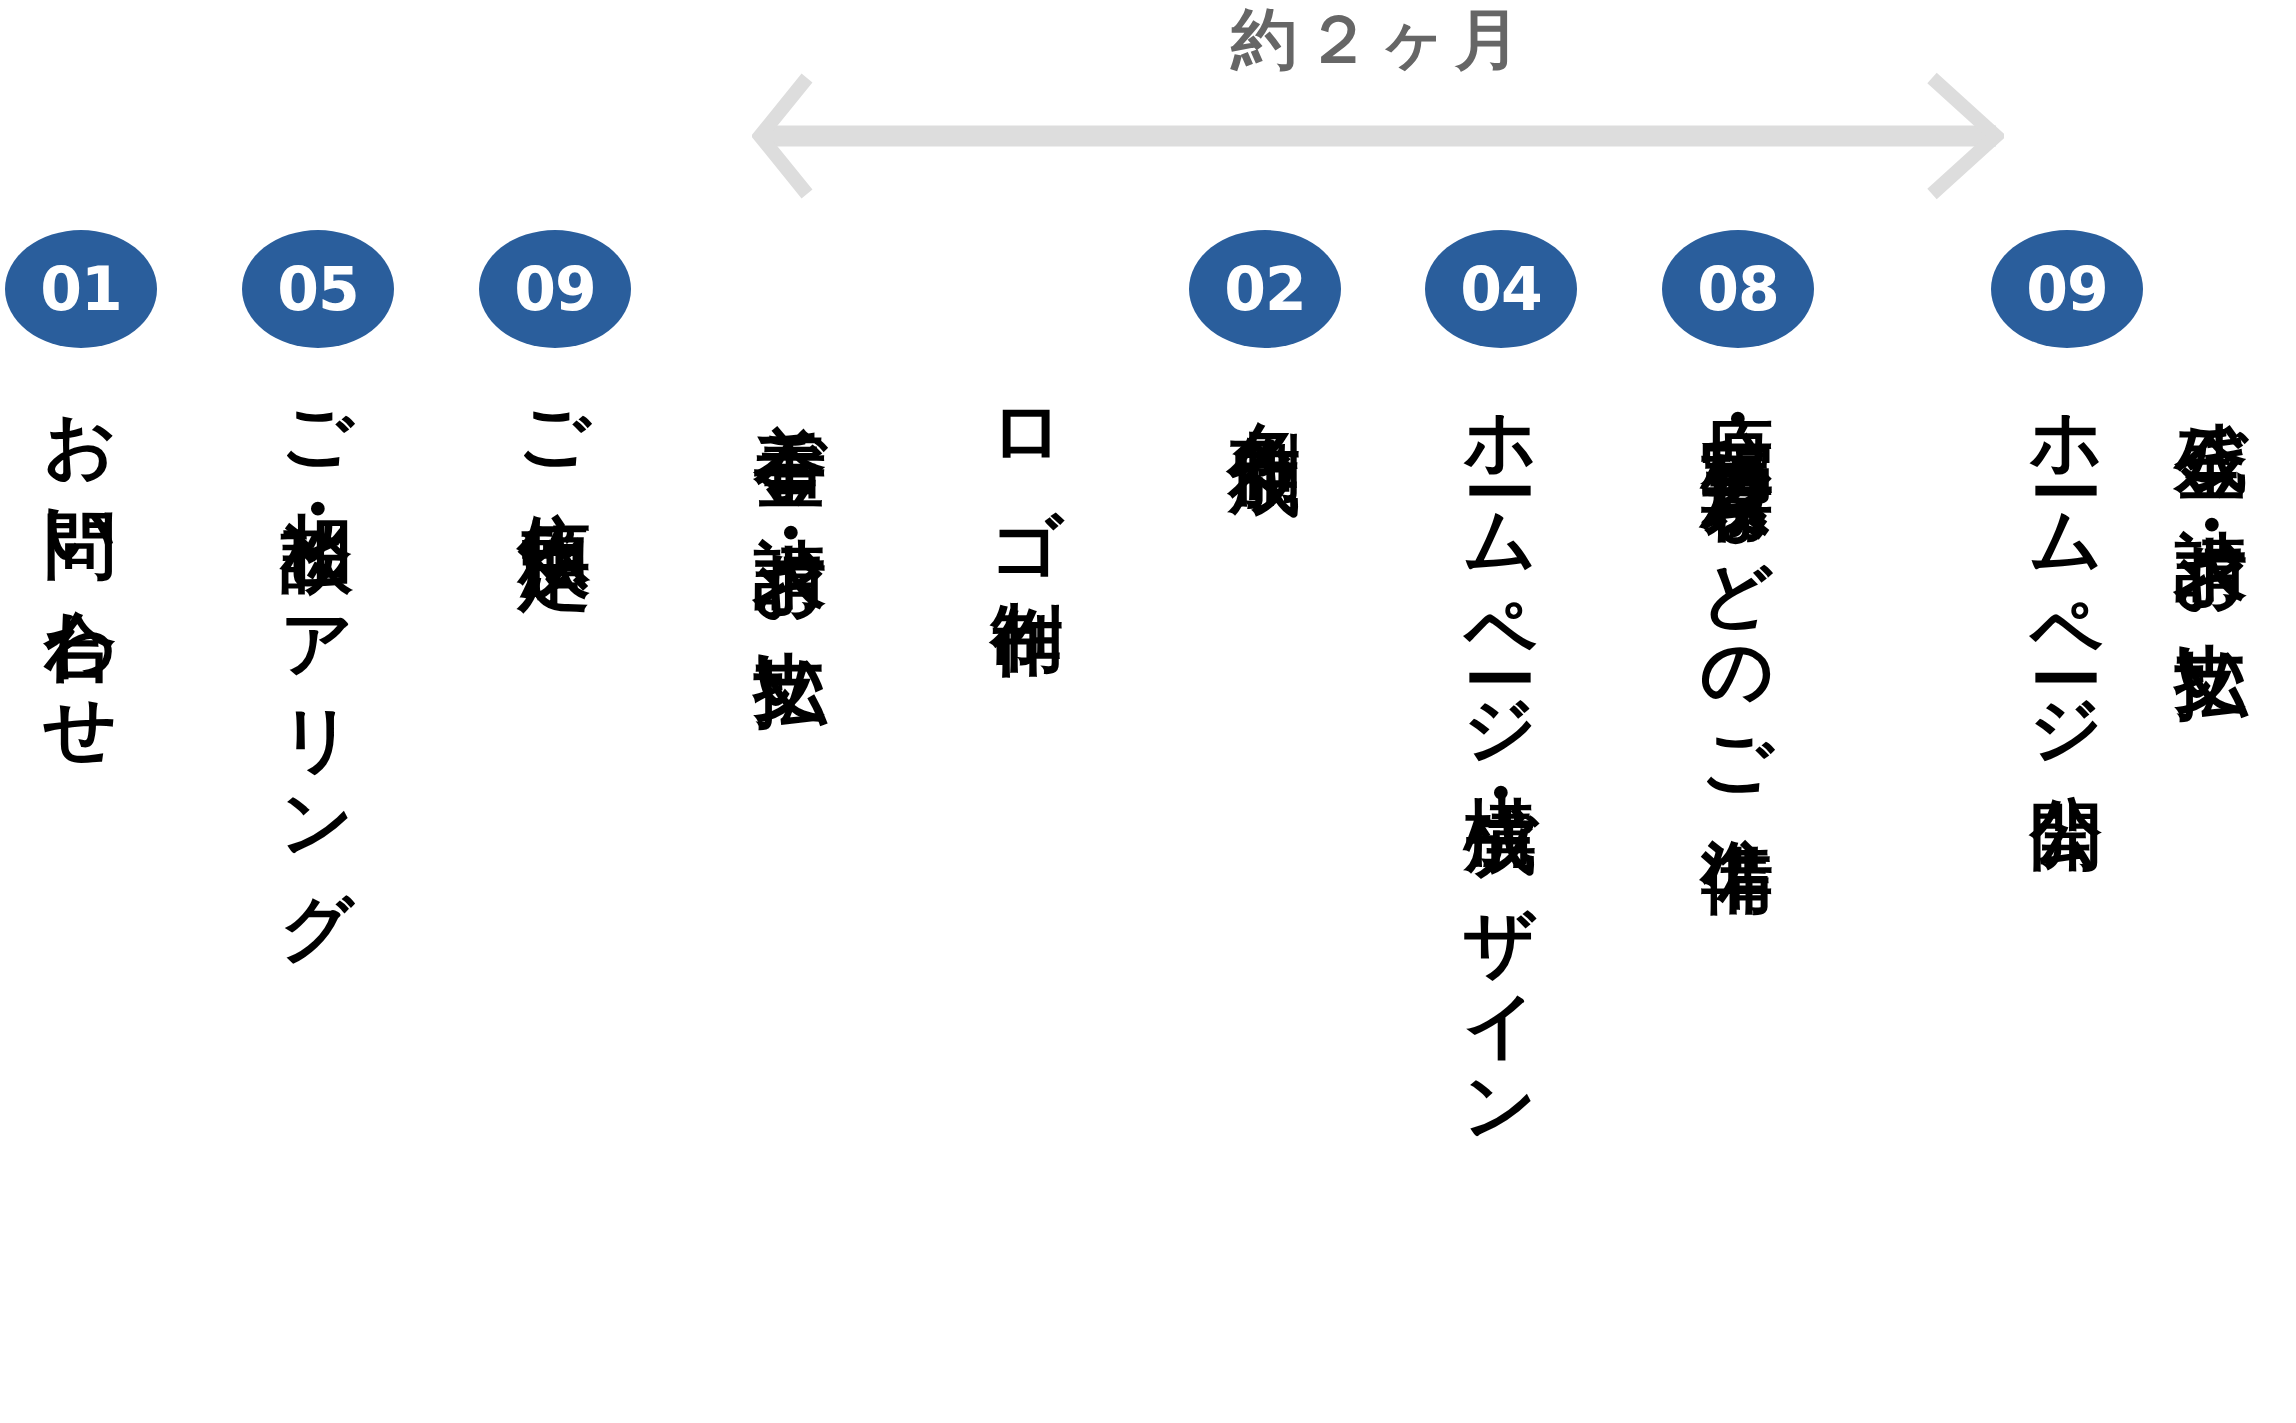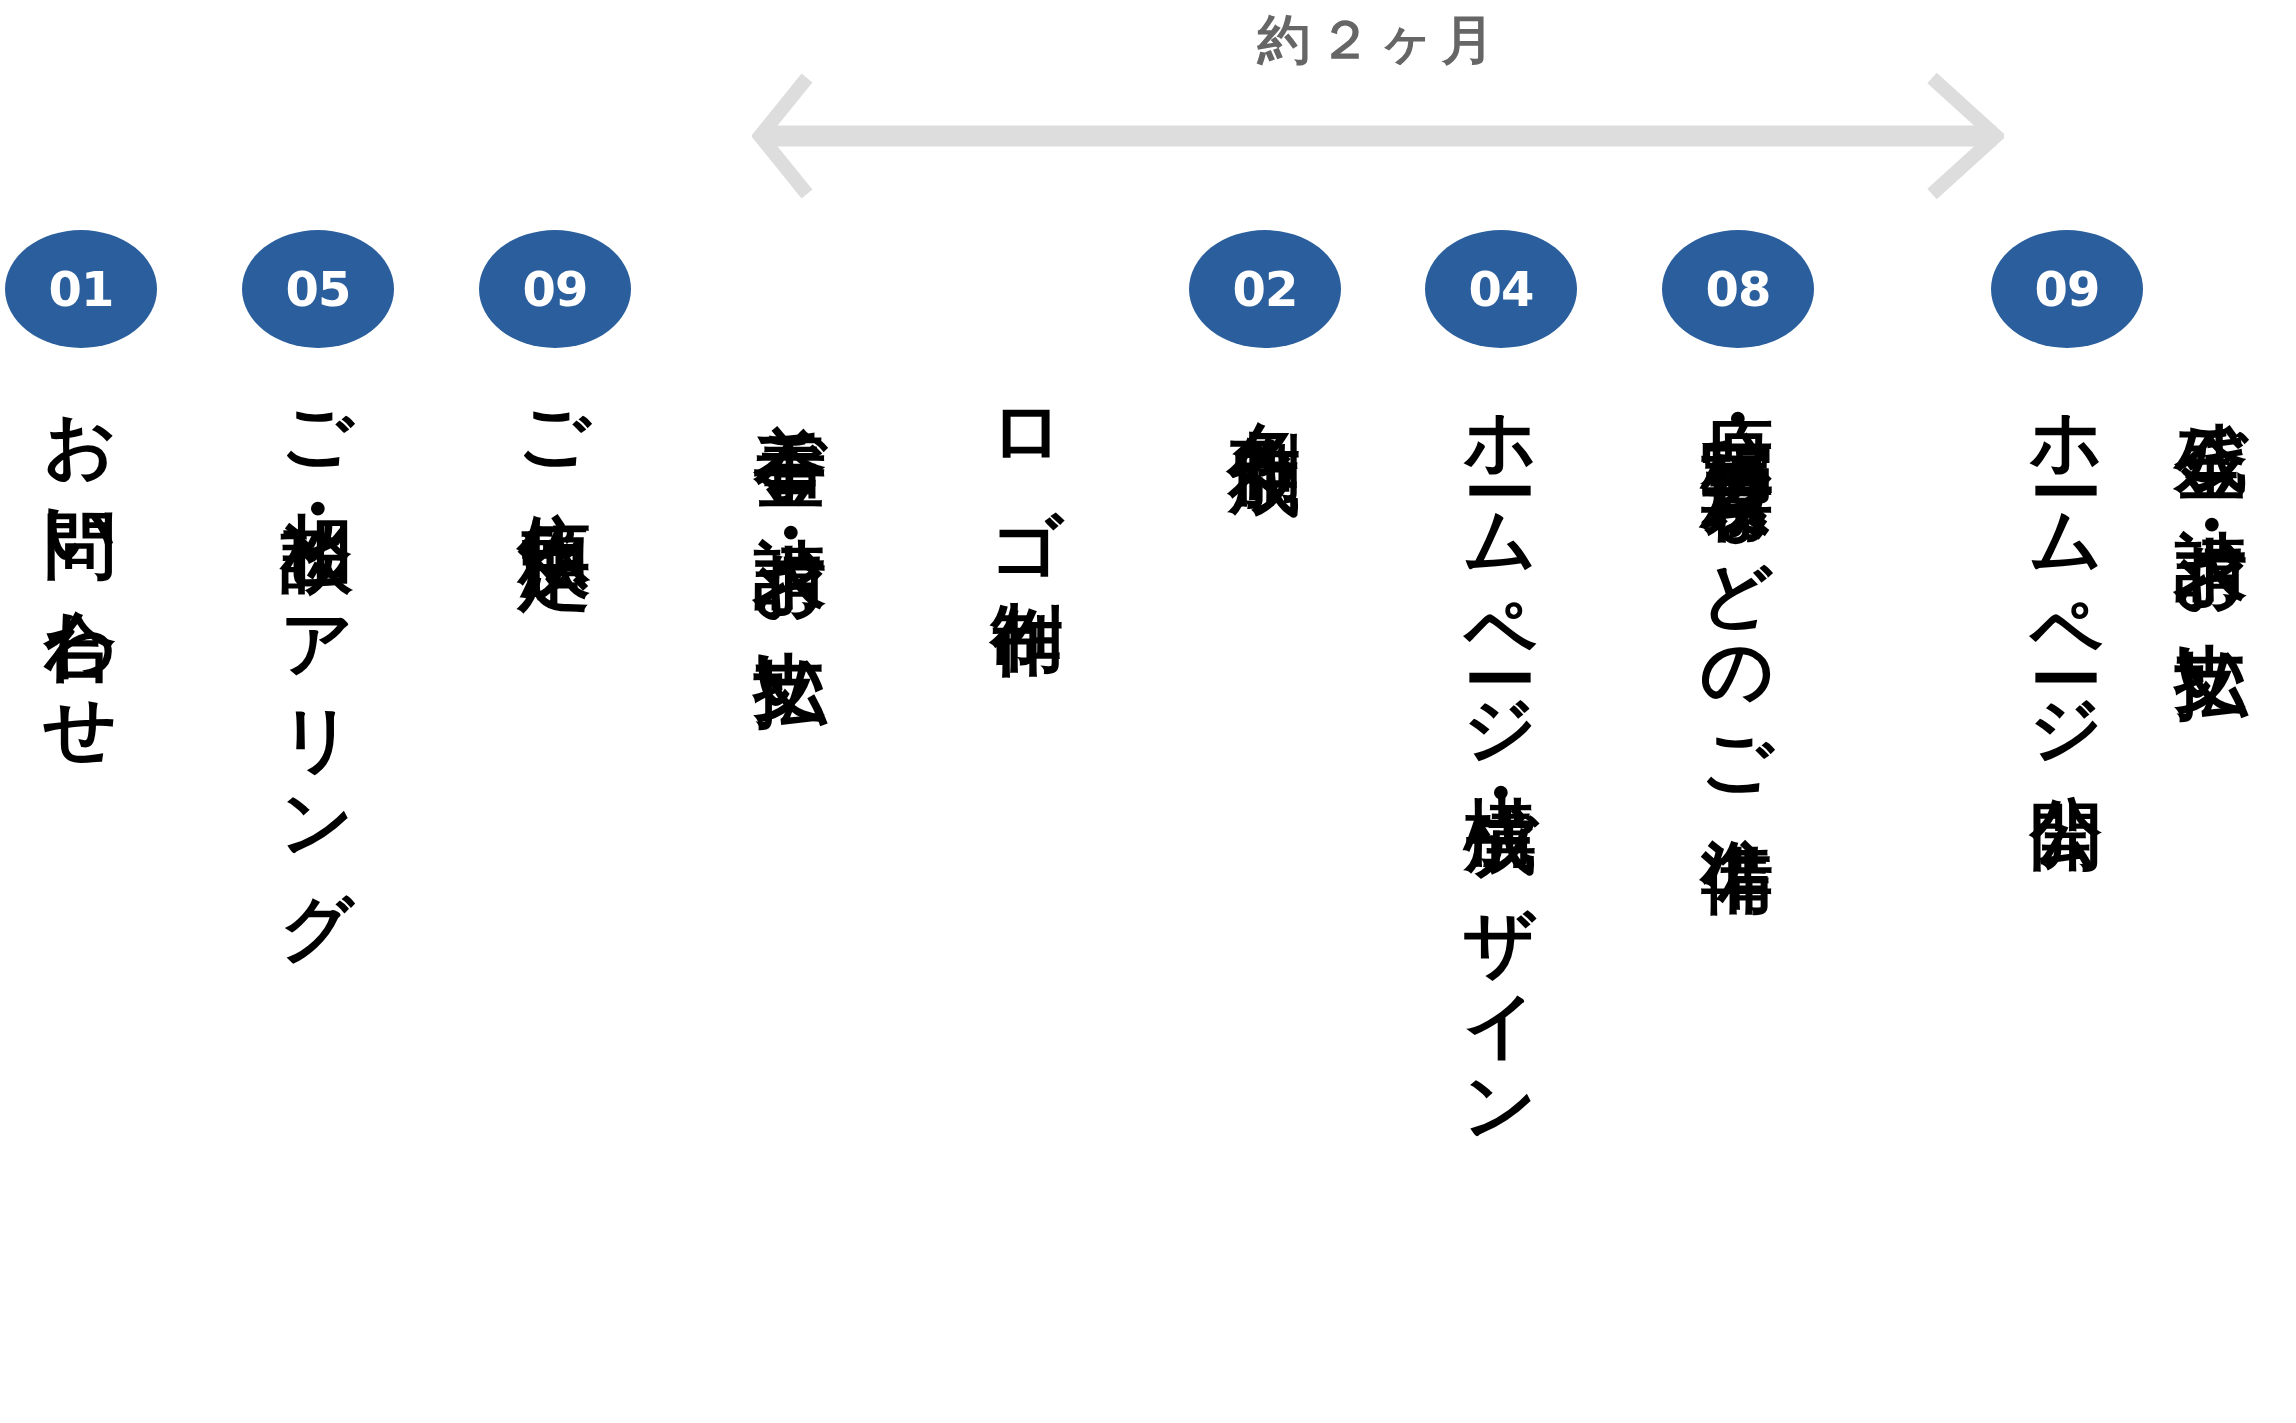--- a/index.html
+++ b/index.html
@@ -1,24 +1,24 @@
 <!DOCTYPE html>
 <html><head>
 <meta charset="utf-8">
 <style>
   html, body { margin: 0; padding: 0; background: #ffffff; }
   body { width: 2296px; height: 1423px; position: relative; overflow: hidden;
          font-family: "DejaVu Sans", "Liberation Sans", sans-serif; }
   .duration-label { position: absolute; left: 1180px; top: 0px; width: 400px; height: 80px;
-         text-align: center; font-size: 53px; font-weight: bold; color: #666666;
+         text-align: center; font-size: 66px; font-weight: bold; color: #666666;
          line-height: 80px; letter-spacing: 8px; }
   .arrow { position: absolute; left: 752px; top: 70px; width: 1252px; height: 132px; }
   .step { position: absolute; top: 230px; width: 160px; height: 1190px; }
   .badge { position: absolute; left: 4px; top: 0; width: 152px; height: 118px; border-radius: 50%;
-           background: #2a5e9c; color: #ffffff; font-weight: bold; font-size: 48px;
+           background: #2a5e9c; color: #ffffff; font-weight: bold; font-size: 60px;
            display: flex; align-items: center; justify-content: center;
            font-family: "DejaVu Sans", sans-serif; letter-spacing: -1px; }
   .label { position: absolute; left: 40px; top: 134px; width: 80px;
            writing-mode: vertical-rl; text-orientation: upright;
            font-size: 72px; line-height: 80px; font-weight: bold; color: #000000;
            letter-spacing: 8px; white-space: nowrap; }
 </style>
 </head>
 <body>
 

